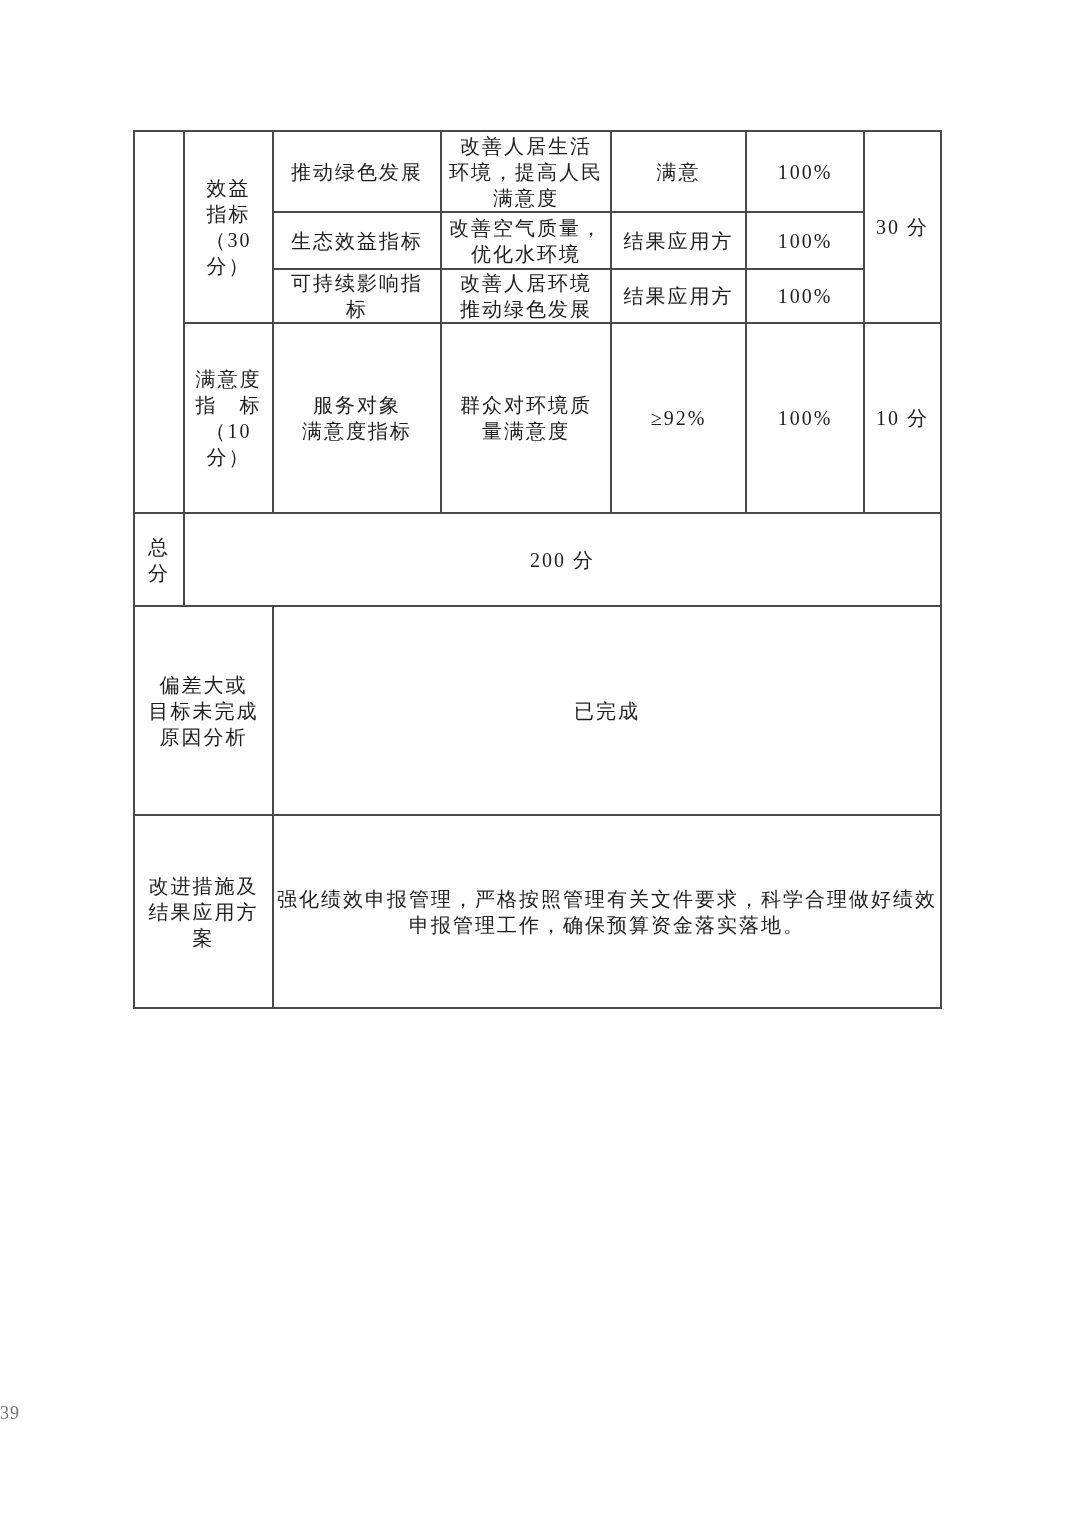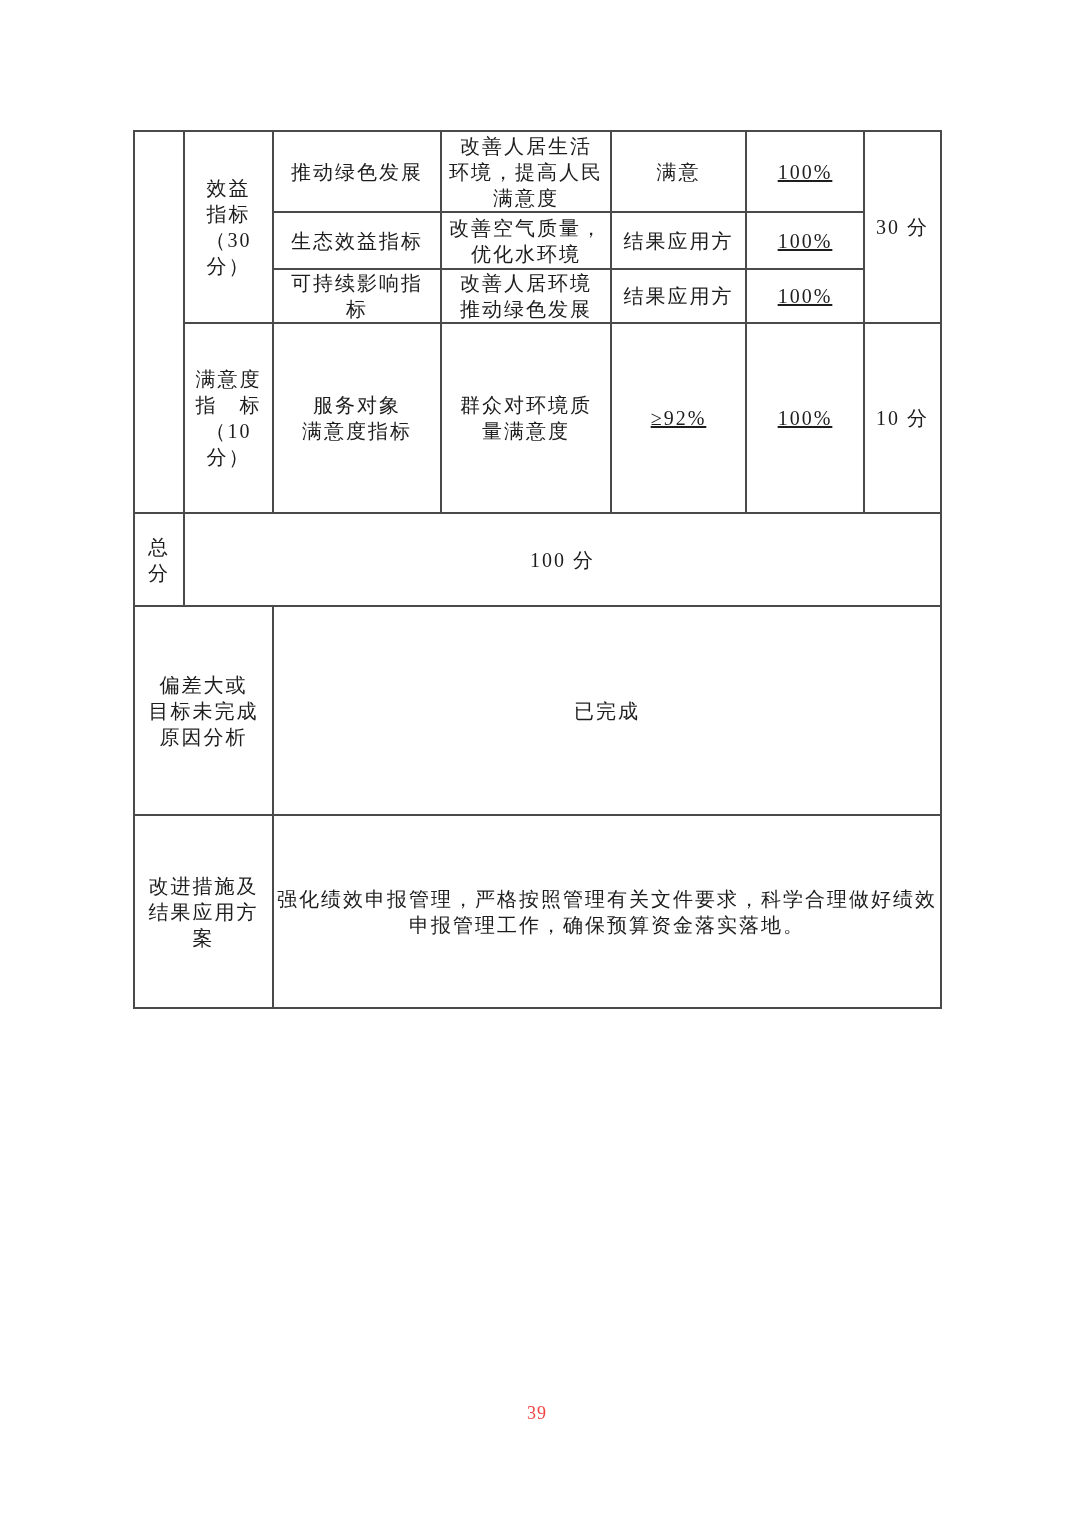--- a/index.html
+++ b/index.html
@@ -40,21 +40,20 @@
   td.cat {
     line-height: 44px;
     letter-spacing: 3px;
   }
   td.label3 {
     line-height: 28px;
     letter-spacing: 2px;
   }
   td.num {
     letter-spacing: 0.5px;
-    text-decoration: underline;
   }
   td.score {
     letter-spacing: 1px;
   }
   td.content {
     line-height: 34px;
     letter-spacing: 1px;
     padding: 0 6px;
   }
   tr.r1 { height: 81px; }
@@ -62,24 +61,24 @@
   tr.r3 { height: 53px; margin-left: 40px; }
   tr.r4 { height: 190px; }
   tr.r5 { height: 93px; }
   tr.r6 { height: 209px; }
   tr.r7 { height: 193px; }
   .pagenum {
     position: absolute;
     left: 0;
     top: 1403px;
     width: 100%;
-    text-align: center;
+    text-align: left;
     font-size: 18px;
     letter-spacing: 1px;
-    color: #ef4444;
+    color: #737373;
   }
 </style>
 </head>
 <body>
 
 <div class="page">
   <table class="perf">
     <colgroup>
       <col style="width:50px">
       <col style="width:89px">
@@ -128,21 +127,21 @@
 满意度指标</td>
         <td>群众对环境质
 量满意度</td>
         <td class="num">≥92%</td>
         <td class="num">100%</td>
         <td class="score">10 分</td>
       </tr>
       <tr class="r5">
         <td class="cat">总
 分</td>
-        <td colspan="6" class="score">100 分</td>
+        <td colspan="6" class="score">200 分</td>
       </tr>
       <tr class="r6">
         <td colspan="2" class="label3">偏差大或
 目标未完成
 原因分析</td>
         <td colspan="5">已完成</td>
       </tr>
       <tr class="r7">
         <td colspan="2" class="label3">改进措施及
 结果应用方

